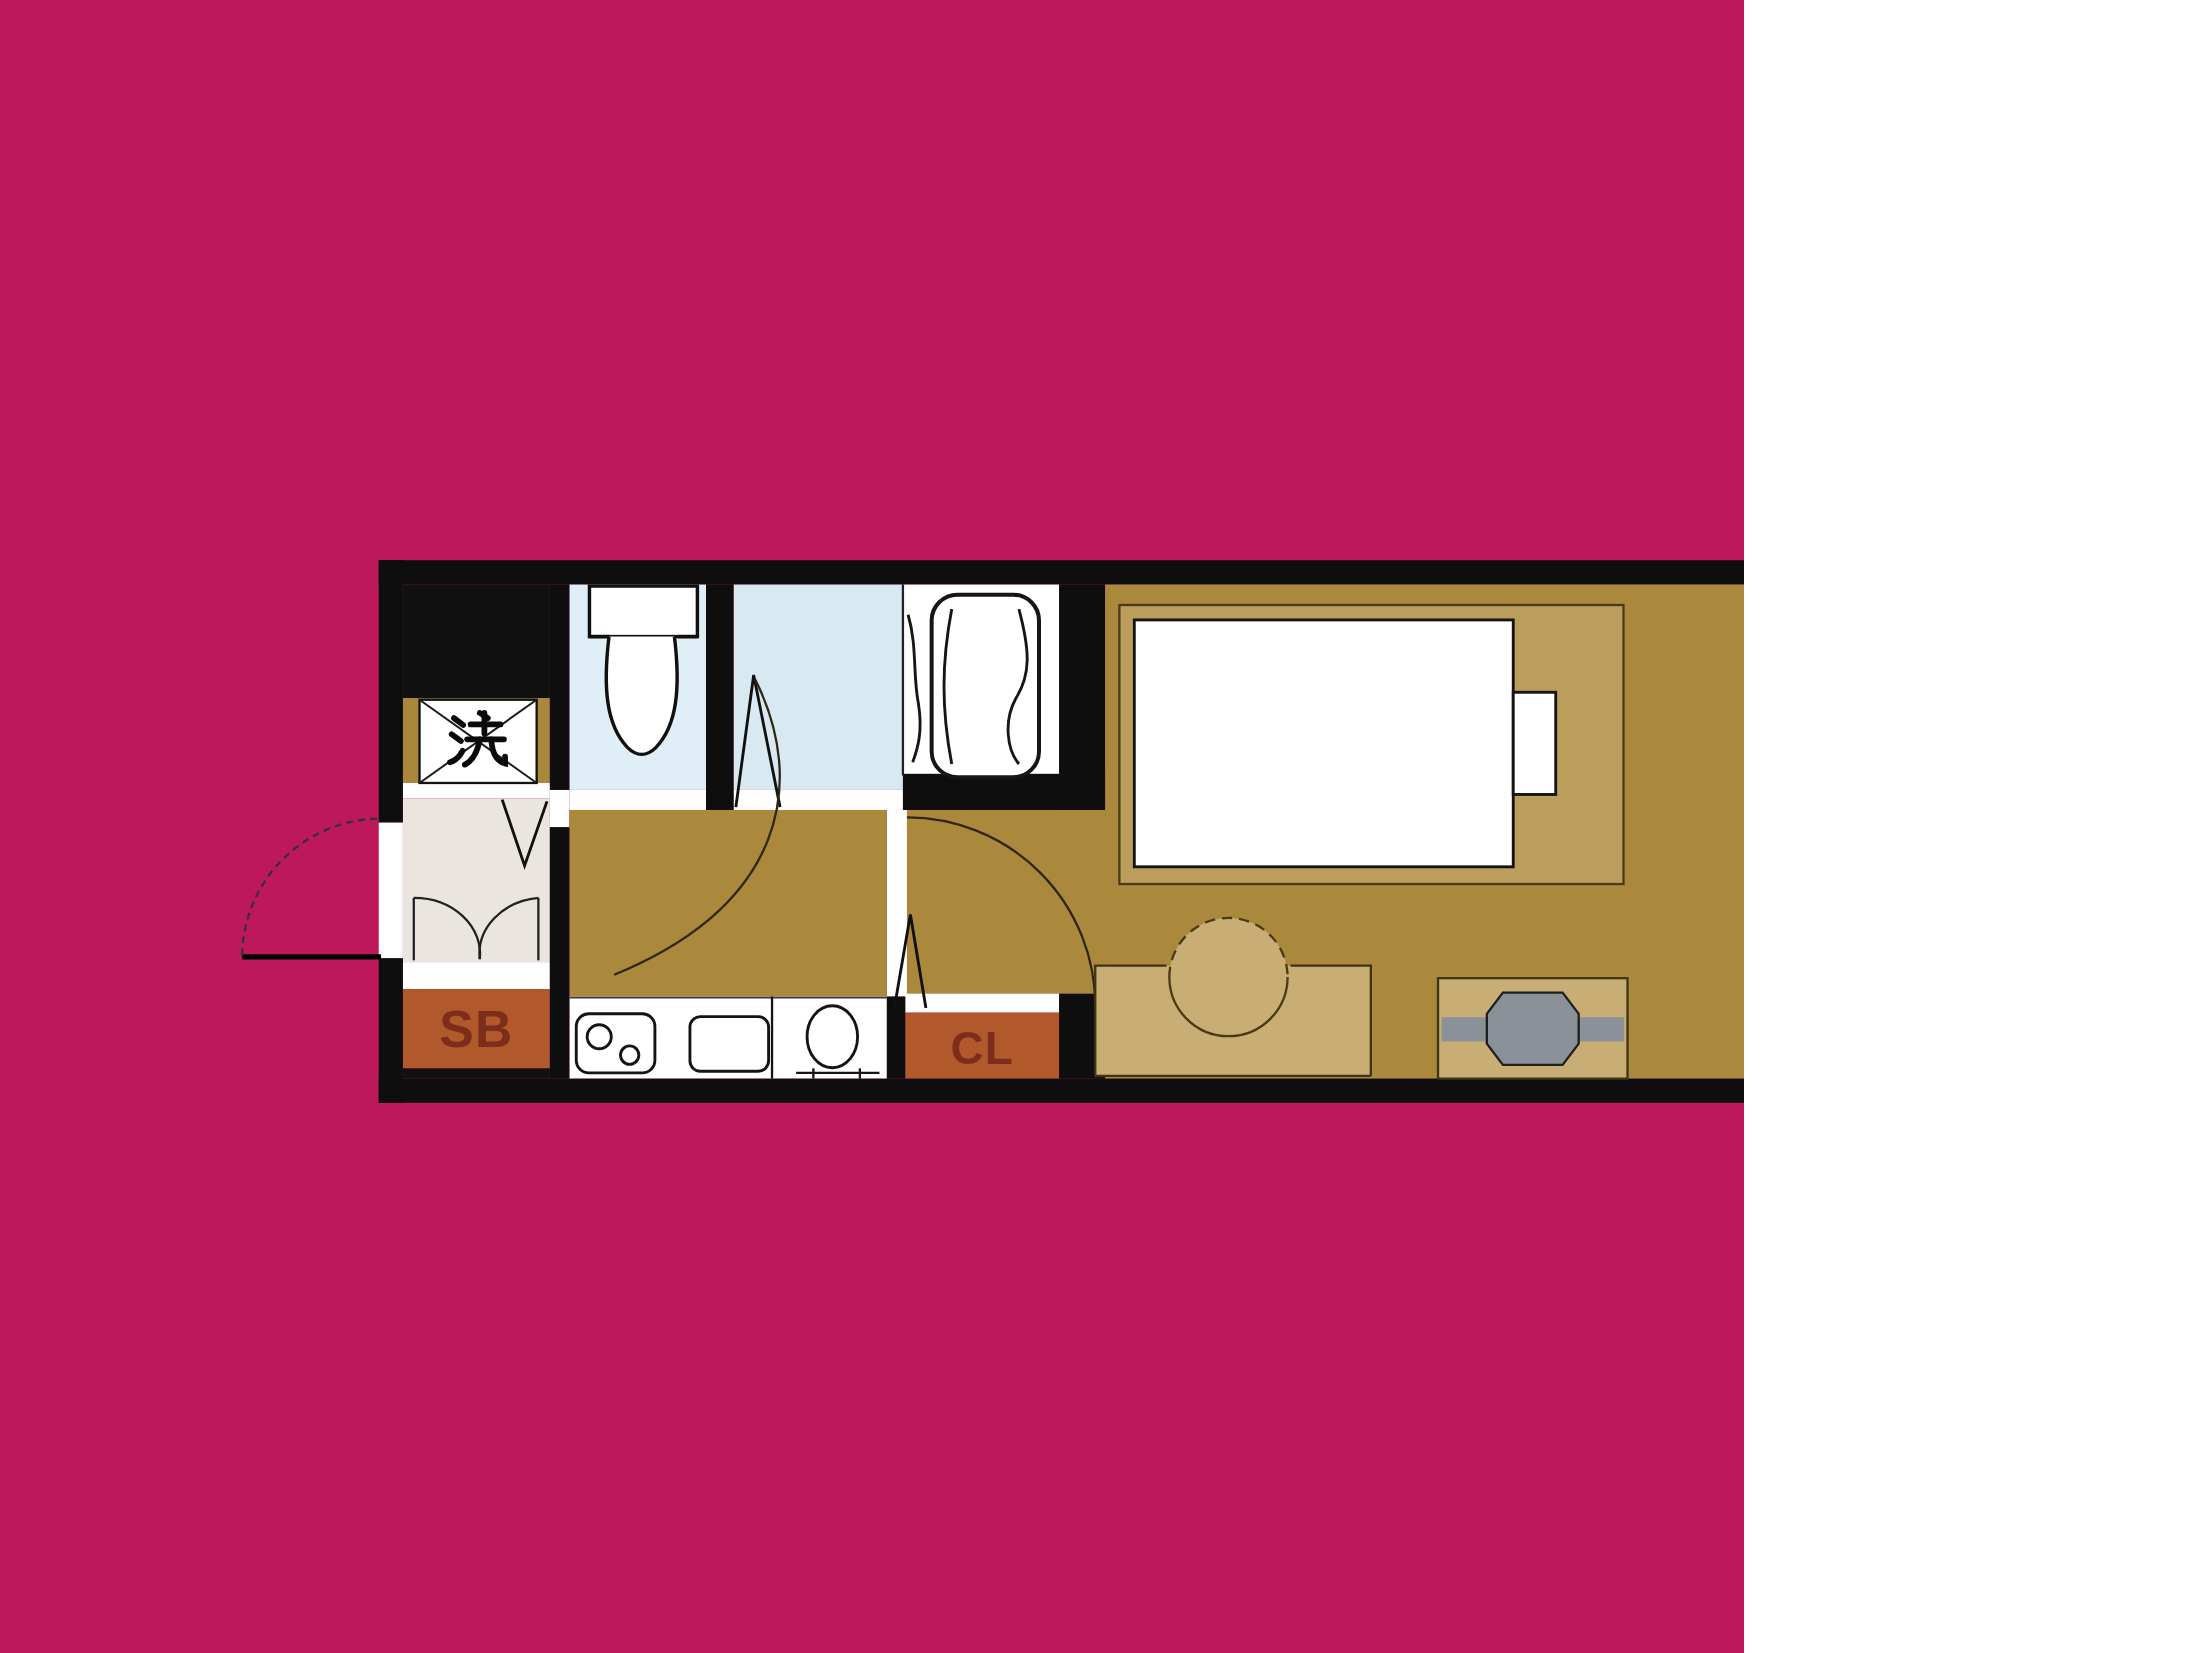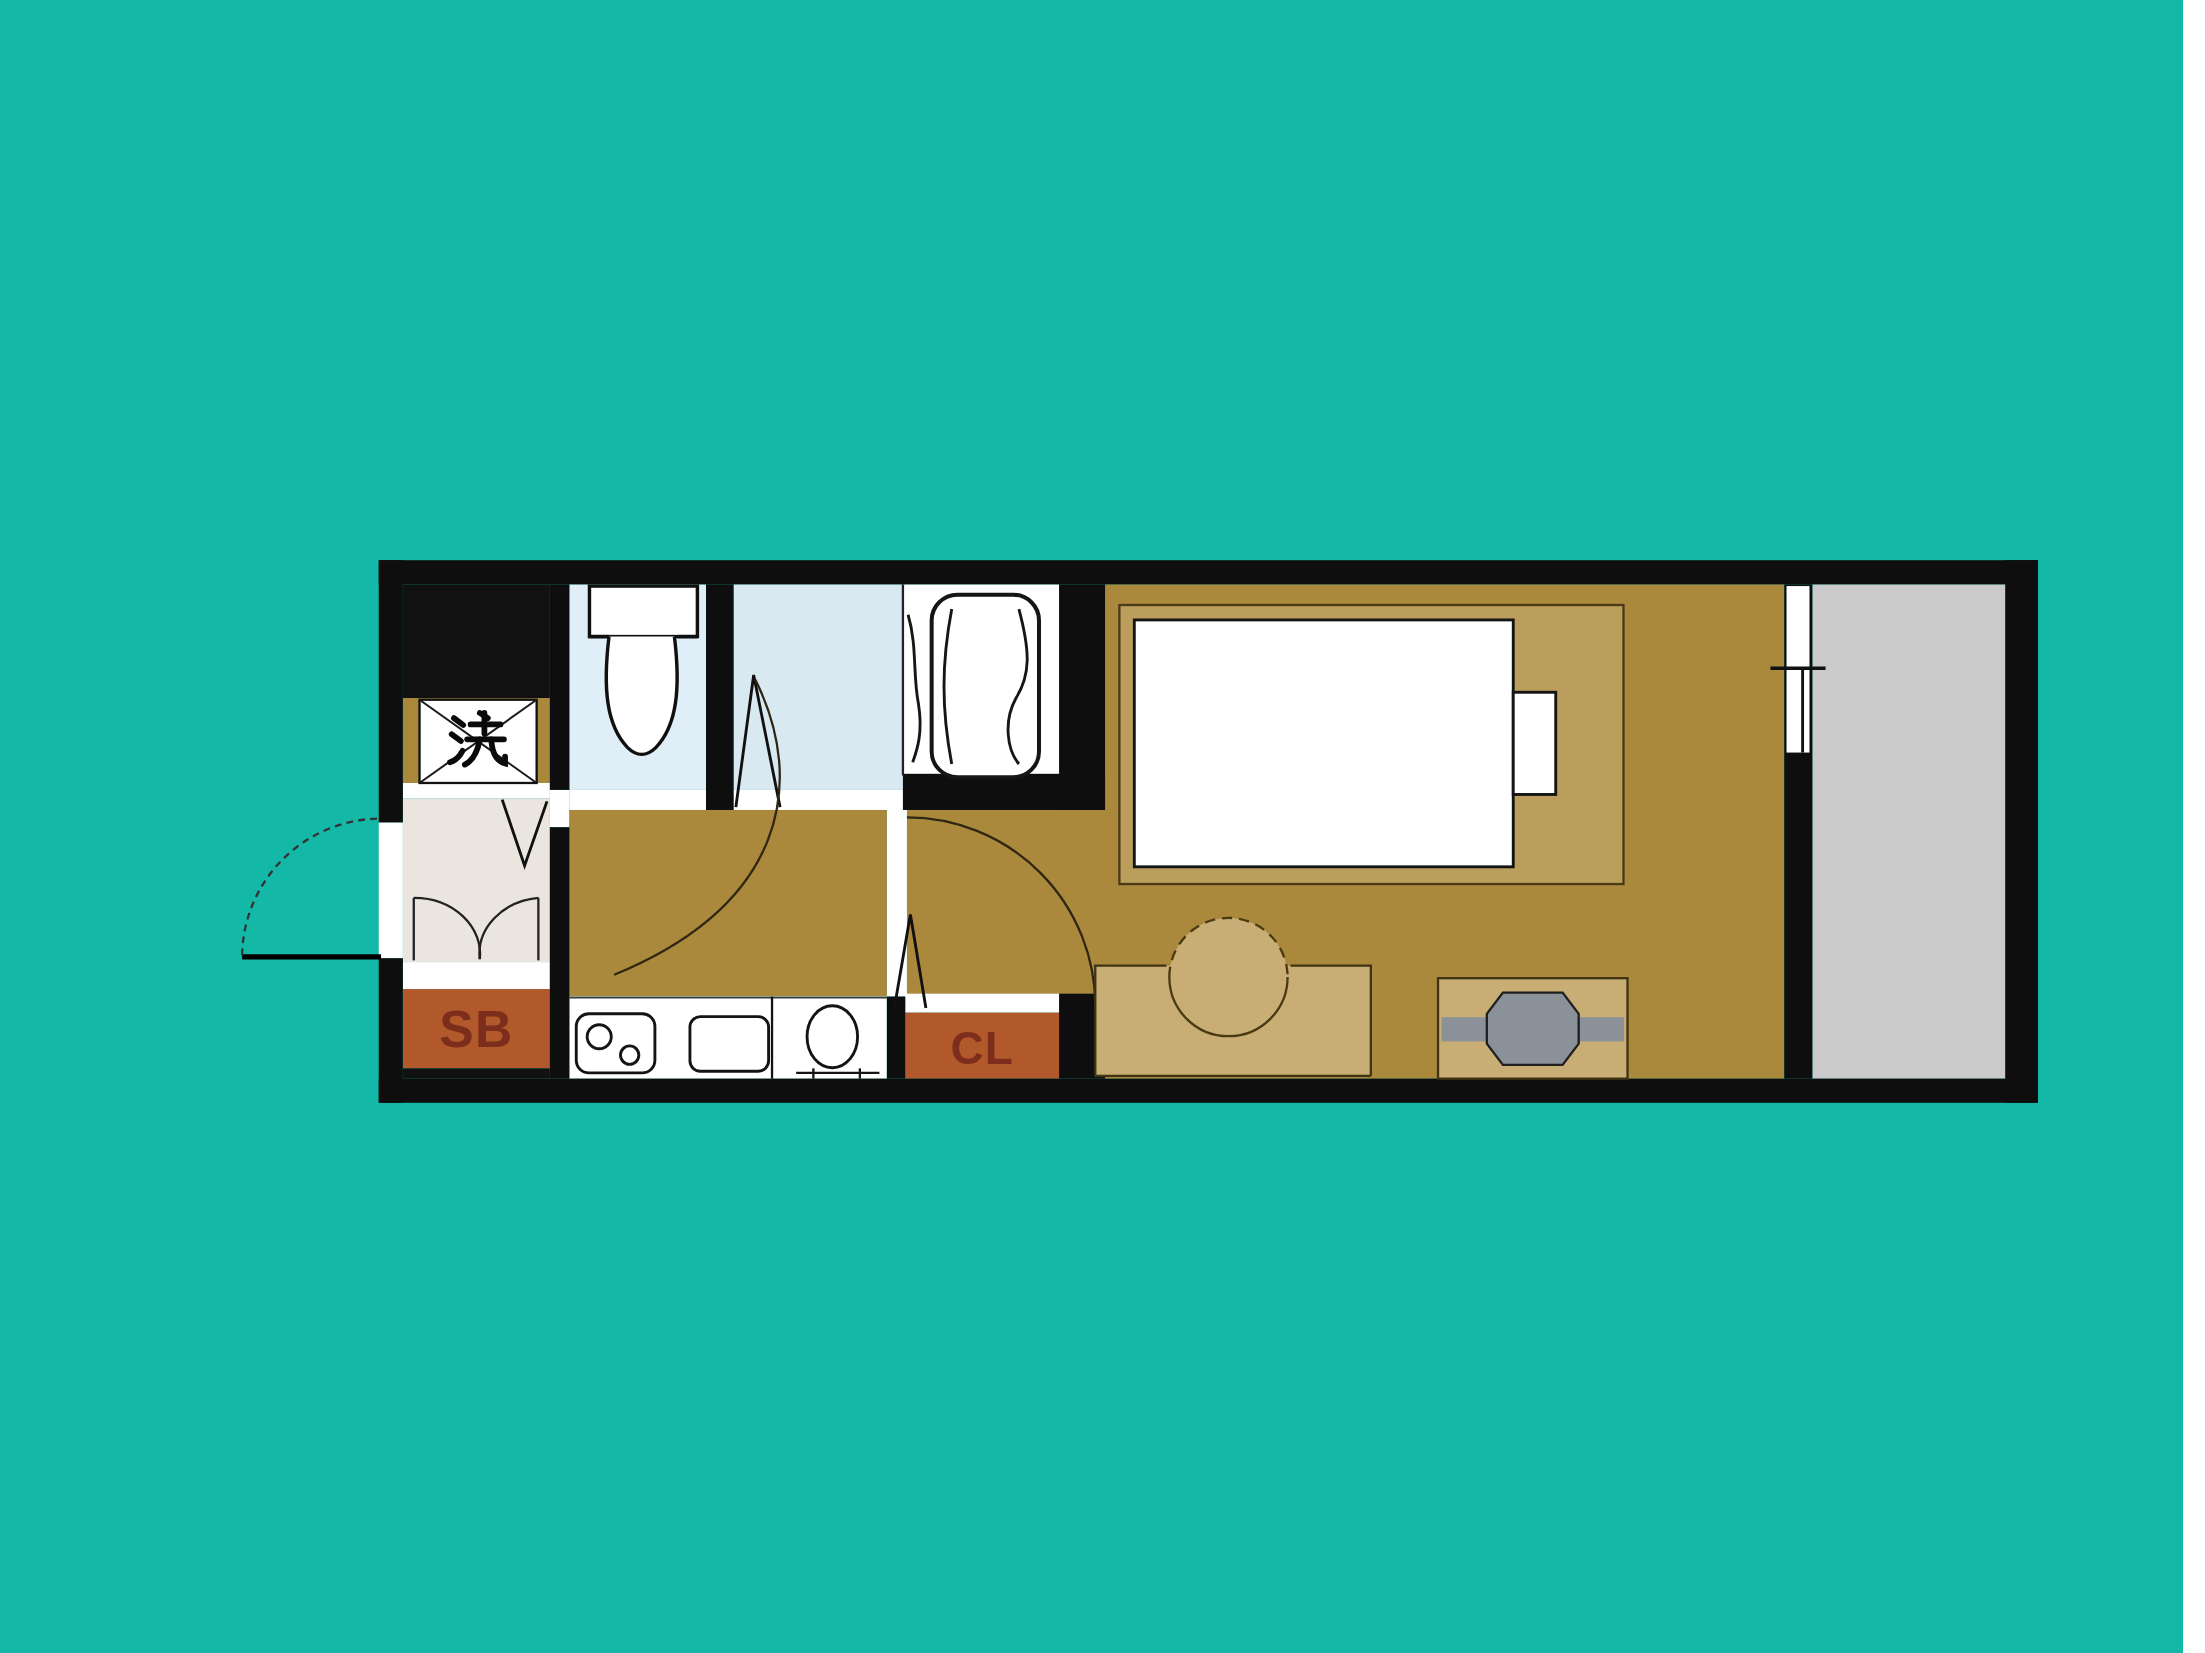--- a/index.html
+++ b/index.html
@@ -1,16 +1,16 @@
 <!DOCTYPE html>
 <html style="font-size:9.2px"><head>
 <meta charset="utf-8">
 <style>
   html,body{margin:0;padding:0;background:#ffffff;}
-  .stage{position:relative;width:2183px;height:1654px;background:#14b8a6;overflow:hidden;
+  .stage{position:relative;width:1744px;height:1654px;background:#be185d;overflow:hidden;
          font-family:"Liberation Sans", sans-serif;}
   .plan-svg{position:absolute;left:218px;top:560px;}
   text{font-family:"Liberation Sans", sans-serif;font-weight:bold;}
 </style>
 </head>
 <body>
 
 <div class="stage">
   <svg class="plan-svg" width="1820" height="543" viewBox="-280 0 3170 945" xmlns="http://www.w3.org/2000/svg">
 

